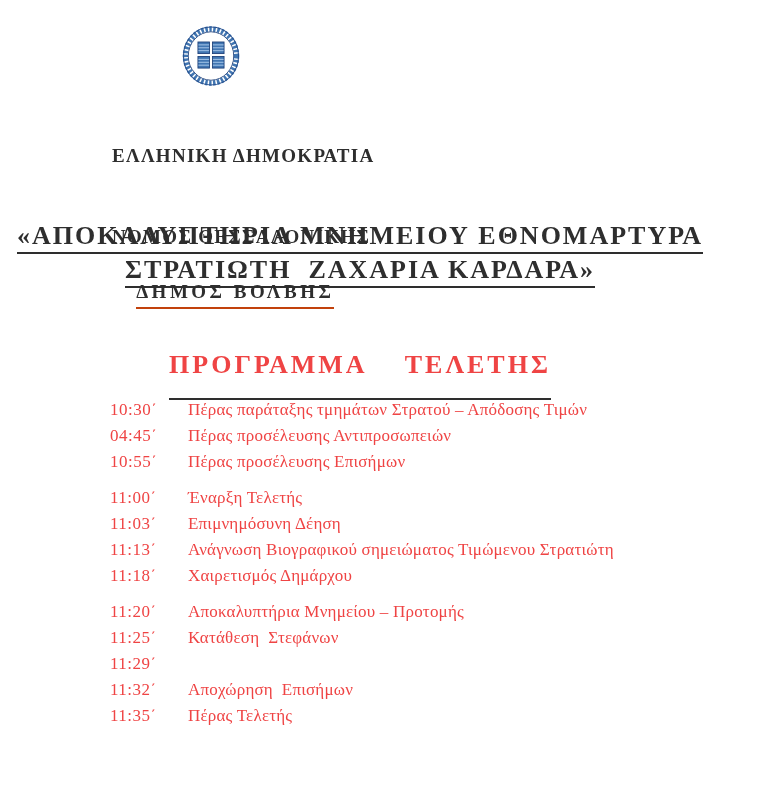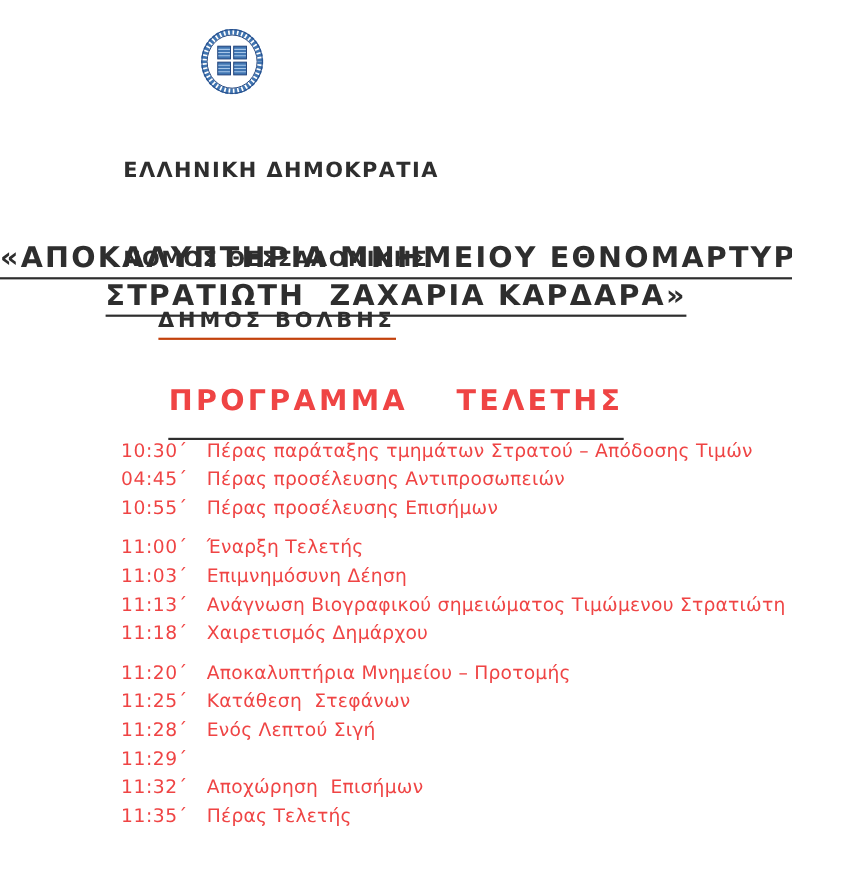--- a/index.html
+++ b/index.html
@@ -5,20 +5,21 @@
   * { margin: 0; padding: 0; box-sizing: border-box; }
   html, body { background: #ffffff; }
   body { font-family: "DejaVu Sans", sans-serif; }
   .page {
     position: relative;
     width: 720px;
     height: 799px;
     background: #ffffff;
     overflow: hidden;
     color: #2f2f2f;
+    font-family: Liberation Serif, serif;
   }
   .emblem {
     position: absolute;
     left: 182px;
     top: 26px;
     width: 58px;
     height: 60px;
   }
   .gov-block {
     position: absolute;
@@ -189,24 +190,20 @@
     <div class="group">
       <div class="row">
         <span class="time">11:20΄</span>
         <span class="label">Αποκαλυπτήρια Μνημείου – Προτομής</span>
       </div>
       <div class="row">
         <span class="time">11:25΄</span>
         <span class="label">Κατάθεση  Στεφάνων</span>
       </div>
       <div class="row">
-        <span class="time">11:28΄</span>
-        <span class="label">Ενός Λεπτού Σιγή</span>
-      </div>
-      <div class="row">
         <span class="time">11:29΄</span>
       </div>
       <div class="row">
         <span class="time">11:32΄</span>
         <span class="label">Αποχώρηση  Επισήμων</span>
       </div>
       <div class="row">
         <span class="time">11:35΄</span>
         <span class="label">Πέρας Τελετής</span>
       </div>

